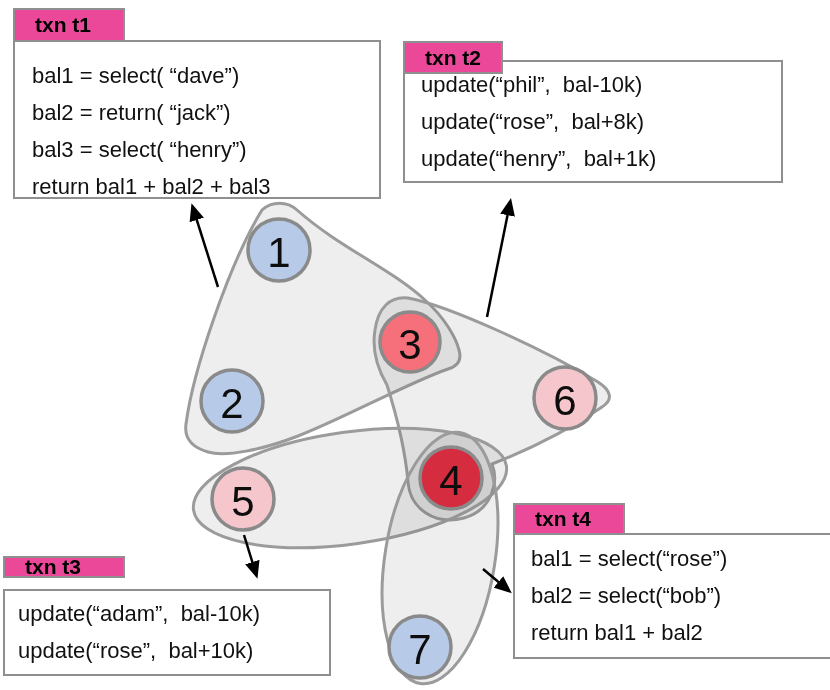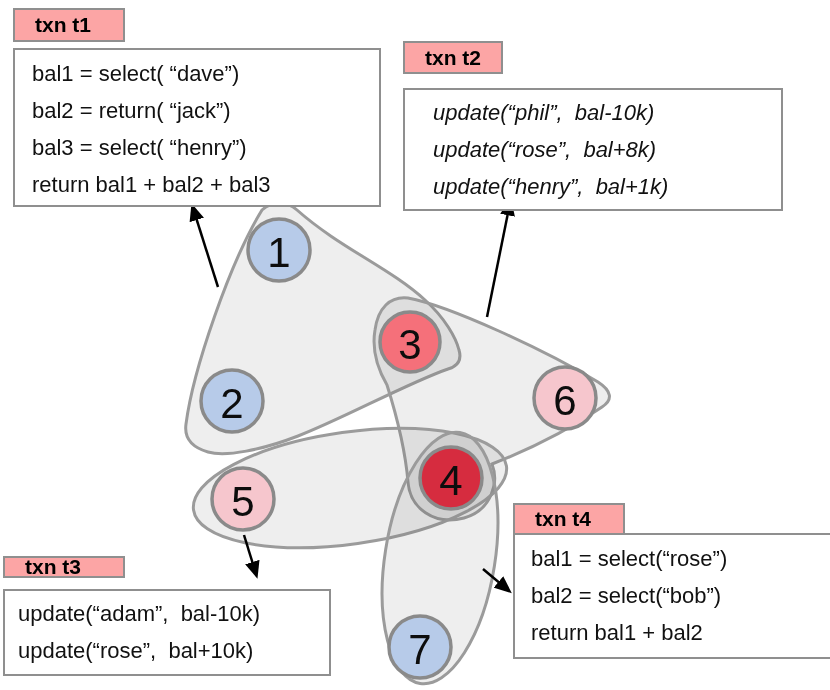--- a/index.html
+++ b/index.html
@@ -9,21 +9,21 @@
   }
   #graph-svg { position:absolute; left:0; top:0; }
   .region { fill:rgba(100,100,100,0.11); stroke:#9b9b9b; stroke-width:3; }
   .node-circle { stroke:#8a8a8a; stroke-width:3.5; }
   .node-label {
     font-size:42px; fill:#0d0d0d; text-anchor:middle; dominant-baseline:central;
     font-family:"Liberation Sans", sans-serif;
   }
   .arrow { stroke:#000; stroke-width:2.5; fill:none; }
   .txn-tab {
-    position:absolute; box-sizing:border-box; background:#fca5a5;
+    position:absolute; box-sizing:border-box; background:#ec4899;
     border:2px solid #8f8f8f; font-weight:bold; font-size:21px; color:#000;
     padding-left:20px; display:flex; align-items:center; z-index:3;
   }
   .txn-body {
     position:absolute; box-sizing:border-box; background:#fff;
     border:2px solid #8f8f8f; z-index:2; color:#000;
   }
   .code-line {
     font-size:22px; line-height:37px; white-space:pre; color:#111;
   }
@@ -94,31 +94,31 @@
     </g>
 
     <line class="arrow" x1="218" y1="287" x2="193" y2="208" marker-end="url(#ah)"></line>
     <line class="arrow" x1="487" y1="317" x2="510" y2="203" marker-end="url(#ah)"></line>
     <line class="arrow" x1="244" y1="535" x2="256" y2="574" marker-end="url(#ah)"></line>
     <line class="arrow" x1="483" y1="569" x2="508" y2="590" marker-end="url(#ah)"></line>
   </svg>
 
   <div>
     <div class="txn-tab" style="left:13px; top:8px; width:112px; height:34px;">txn t1</div>
-    <div class="txn-body" style="left:13px; top:48px; width:368px; height:159px; padding:5px 0 0 17px;">
+    <div class="txn-body" style="left:13px; top:40px; width:368px; height:159px; padding:15px 0 0 17px;">
       <div class="code-line">bal1 = select( “dave”)</div>
       <div class="code-line">bal2 = return( “jack”)</div>
       <div class="code-line">bal3 = select( “henry”)</div>
       <div class="code-line">return bal1 + bal2 + bal3</div>
     </div>
   </div>
 
   <div>
     <div class="txn-tab" style="left:403px; top:41px; width:100px; height:33px;">txn t2</div>
-    <div class="txn-body" style="left:403px; top:88px; width:380px; height:123px; padding:4px 0 0 28px;font-style:italic;">
+    <div class="txn-body" style="left:403px; top:60px; width:380px; height:123px; padding:4px 0 0 16px;">
       <div class="code-line">update(“phil”,  bal-10k)</div>
       <div class="code-line">update(“rose”,  bal+8k)</div>
       <div class="code-line">update(“henry”,  bal+1k)</div>
     </div>
   </div>
 
   <div>
     <div class="txn-tab" style="left:3px; top:556px; width:122px; height:22px;">txn t3</div>
     <div class="txn-body" style="left:3px; top:589px; width:328px; height:87px; padding:4px 0 0 13px;">
       <div class="code-line">update(“adam”,  bal-10k)</div>

